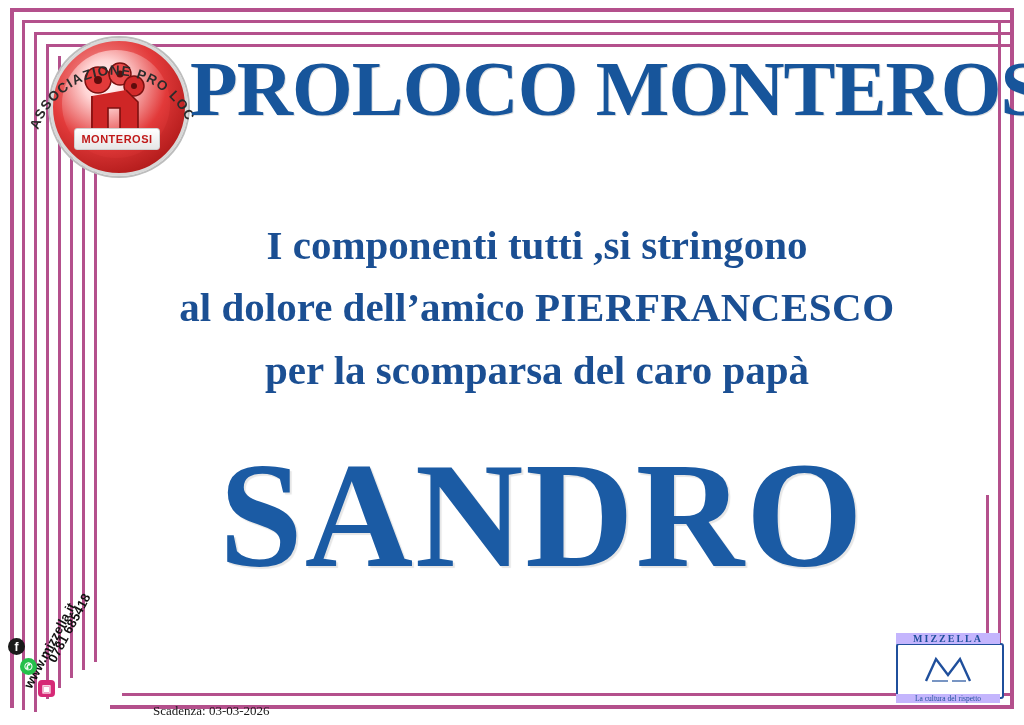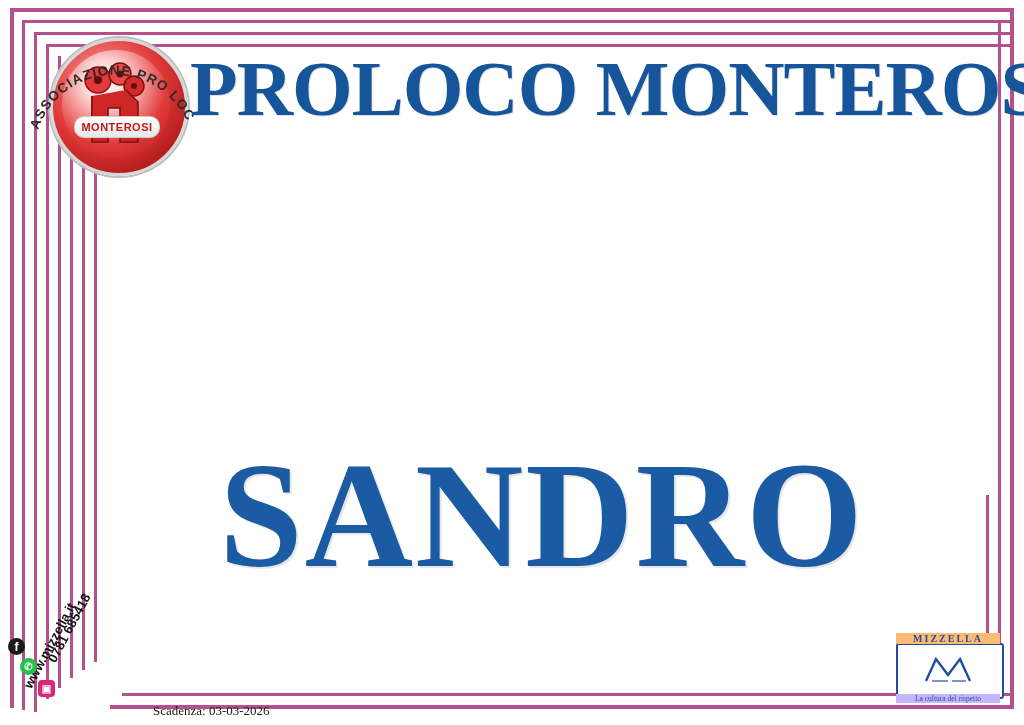--- a/index.html
+++ b/index.html
@@ -81,25 +81,25 @@
   .logo-arc-text text {
     font-family: "Liberation Sans", sans-serif;
     font-weight: bold;
     font-size: 13.5px;
     letter-spacing: 1.2px;
     fill: #2b2b2b;
   }
   .logo-banner {
     position: absolute;
     left: 52px;
-    top: 88px;
+    top: 100px;
     width: 84px;
     height: 20px;
     background: linear-gradient(#ffffff, #e6e6e6);
-    border-radius: 10px;
+    border-radius: 3px;
     border: 1px solid #cfcfcf;
     display: flex;
     align-items: center;
     justify-content: center;
     font-family: "Liberation Sans", sans-serif;
     font-weight: bold;
     font-size: 11px;
     color: #c01919;
     letter-spacing: 0.5px;
   }
@@ -228,21 +228,21 @@
   }
   .pub-name {
     position: absolute;
     left: 0; top: 0;
     width: 104px;
     font-family: "Liberation Serif", serif;
     font-size: 10px;
     font-weight: bold;
     letter-spacing: 2px;
     color: #1f4f9c;
-    background: #fdba74;
+    background: #c4b5fd;
   }
   .pub-sub {
     position: absolute;
     left: 0; bottom: 0;
     width: 104px;
     font-family: "Liberation Serif", serif;
     font-size: 7.5px;
     color: #1f4f9c;
     background: #c4b5fd;
   }
@@ -300,20 +300,25 @@
       </defs>
       <text>
         <textPath href="#arcpath" startOffset="4%">ASSOCIAZIONE PRO LOCO</textPath>
       </text>
     </svg>
     <div class="logo-banner">MONTEROSI</div>
   </div>
 
   <div class="headline">PROLOCO MONTEROSI</div>
 
+  <div class="body-text">
+    <div>I componenti tutti ,si stringono</div>
+    <div><span>al dolore dell’amico </span><span class="strong-name">PIERFRANCESCO</span></div>
+    <div>per la scomparsa del caro papà</div>
+  </div>
 
   <div class="deceased-name">SANDRO</div>
 
   <div class="expiry">Scadenza: 03-03-2026</div>
 
   <div class="contact-strip">
     <div class="vtext phone">0781 685418</div>
     <div class="vtext web">www.mizzella.it</div>
     <div class="social fb">f</div>
     <div class="social wa">✆</div>

